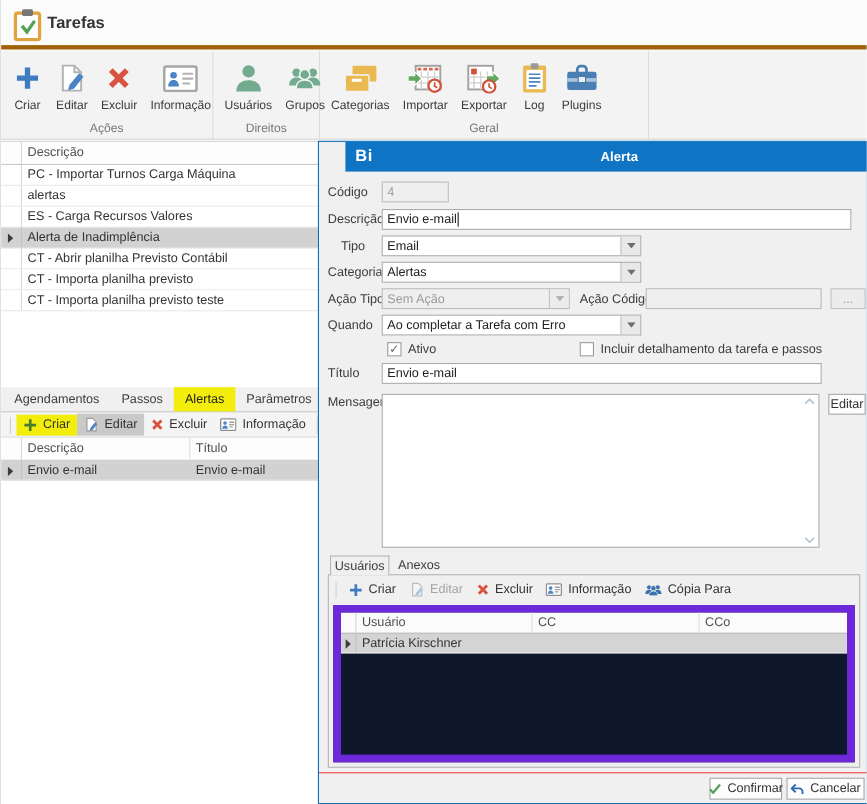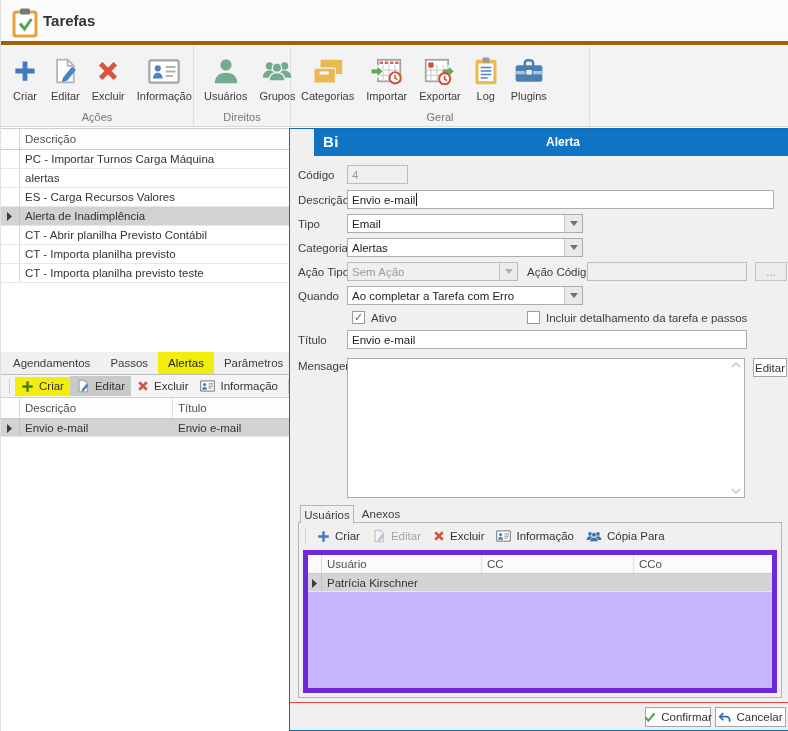--- a/index.html
+++ b/index.html
@@ -76,21 +76,21 @@
   .btn { position:absolute; background:#fdfdfd; border:1px solid #a5a5a5; display:flex; align-items:center;
          justify-content:center; gap:5px; color:#333; cursor:default; }
 
   .msg-box { position:absolute; background:#fff; border:1px solid #acacac; }
   .msg-scroll { position:absolute; right:2px; width:12px; display:flex; justify-content:center; }
 
   .subtab { position:absolute; height:18px; display:flex; align-items:center; justify-content:center; color:#3c3c3c; }
   .subtab.active { background:#f0f0f0; border:1px solid #b5b5b5; border-bottom:none; z-index:2; }
   .groupbox { position:absolute; border:1px solid #b5b5b5; background:#f0f0f0; }
 
-  .usersgrid { position:absolute; border:5px solid #6d28d9; background:#c4b5fd; }
+  .usersgrid { position:absolute; border:7px solid #6d28d9; background:#0f172a; }
   .ug-head { display:flex; height:19px; background:#fbfbfb; border-bottom:1px solid #c9c9c9; color:#4f4f4f; }
   .ug-ind { width:14px; border-right:1px solid #d8d8d8; position:relative; flex:none; }
   .ug-row { display:flex; height:18px; border-bottom:1px solid #e7e7e7; }
   .ug-row.sel { background:#d4d4d4; }
   .vline { border-right:1px solid #e0e0e0; }
 
   .dlg-footer { position:absolute; left:0; bottom:0; width:100%; height:28px; background:#f0f0f0;
                 border-top:1px solid #ef4444; }
 </style>
 </head>
@@ -364,21 +364,21 @@
 
     <div class="f-label" style="left:8px; top:40px">Código</div>
     <div class="inp disabled" style="left:57px; top:36px; width:61px">4</div>
 
     <div class="f-label" style="left:8px; top:65px">Descrição</div>
     <div class="inp" style="left:57px; top:61px; width:427px">
       <span>Envio e-mail</span>
         <span class="caret"></span>
     </div>
 
-    <div class="f-label" style="left:8px; top:89px">Tipo</div>
+    <div class="f-label" style="left:20px; top:89px">Tipo</div>
     <div class="inp combo" style="left:57px; top:85px; width:236px">
       <span>Email</span>
       <span class="combo-btn">
         <svg viewBox="0 0 8 5" width="8" height="5">
             <path d="M0 0h8L4 5z" fill="#6f6f6f"></path>
           </svg>
         </span>
     </div>
 
     <div class="f-label" style="left:8px; top:113px">Categoria</div>

